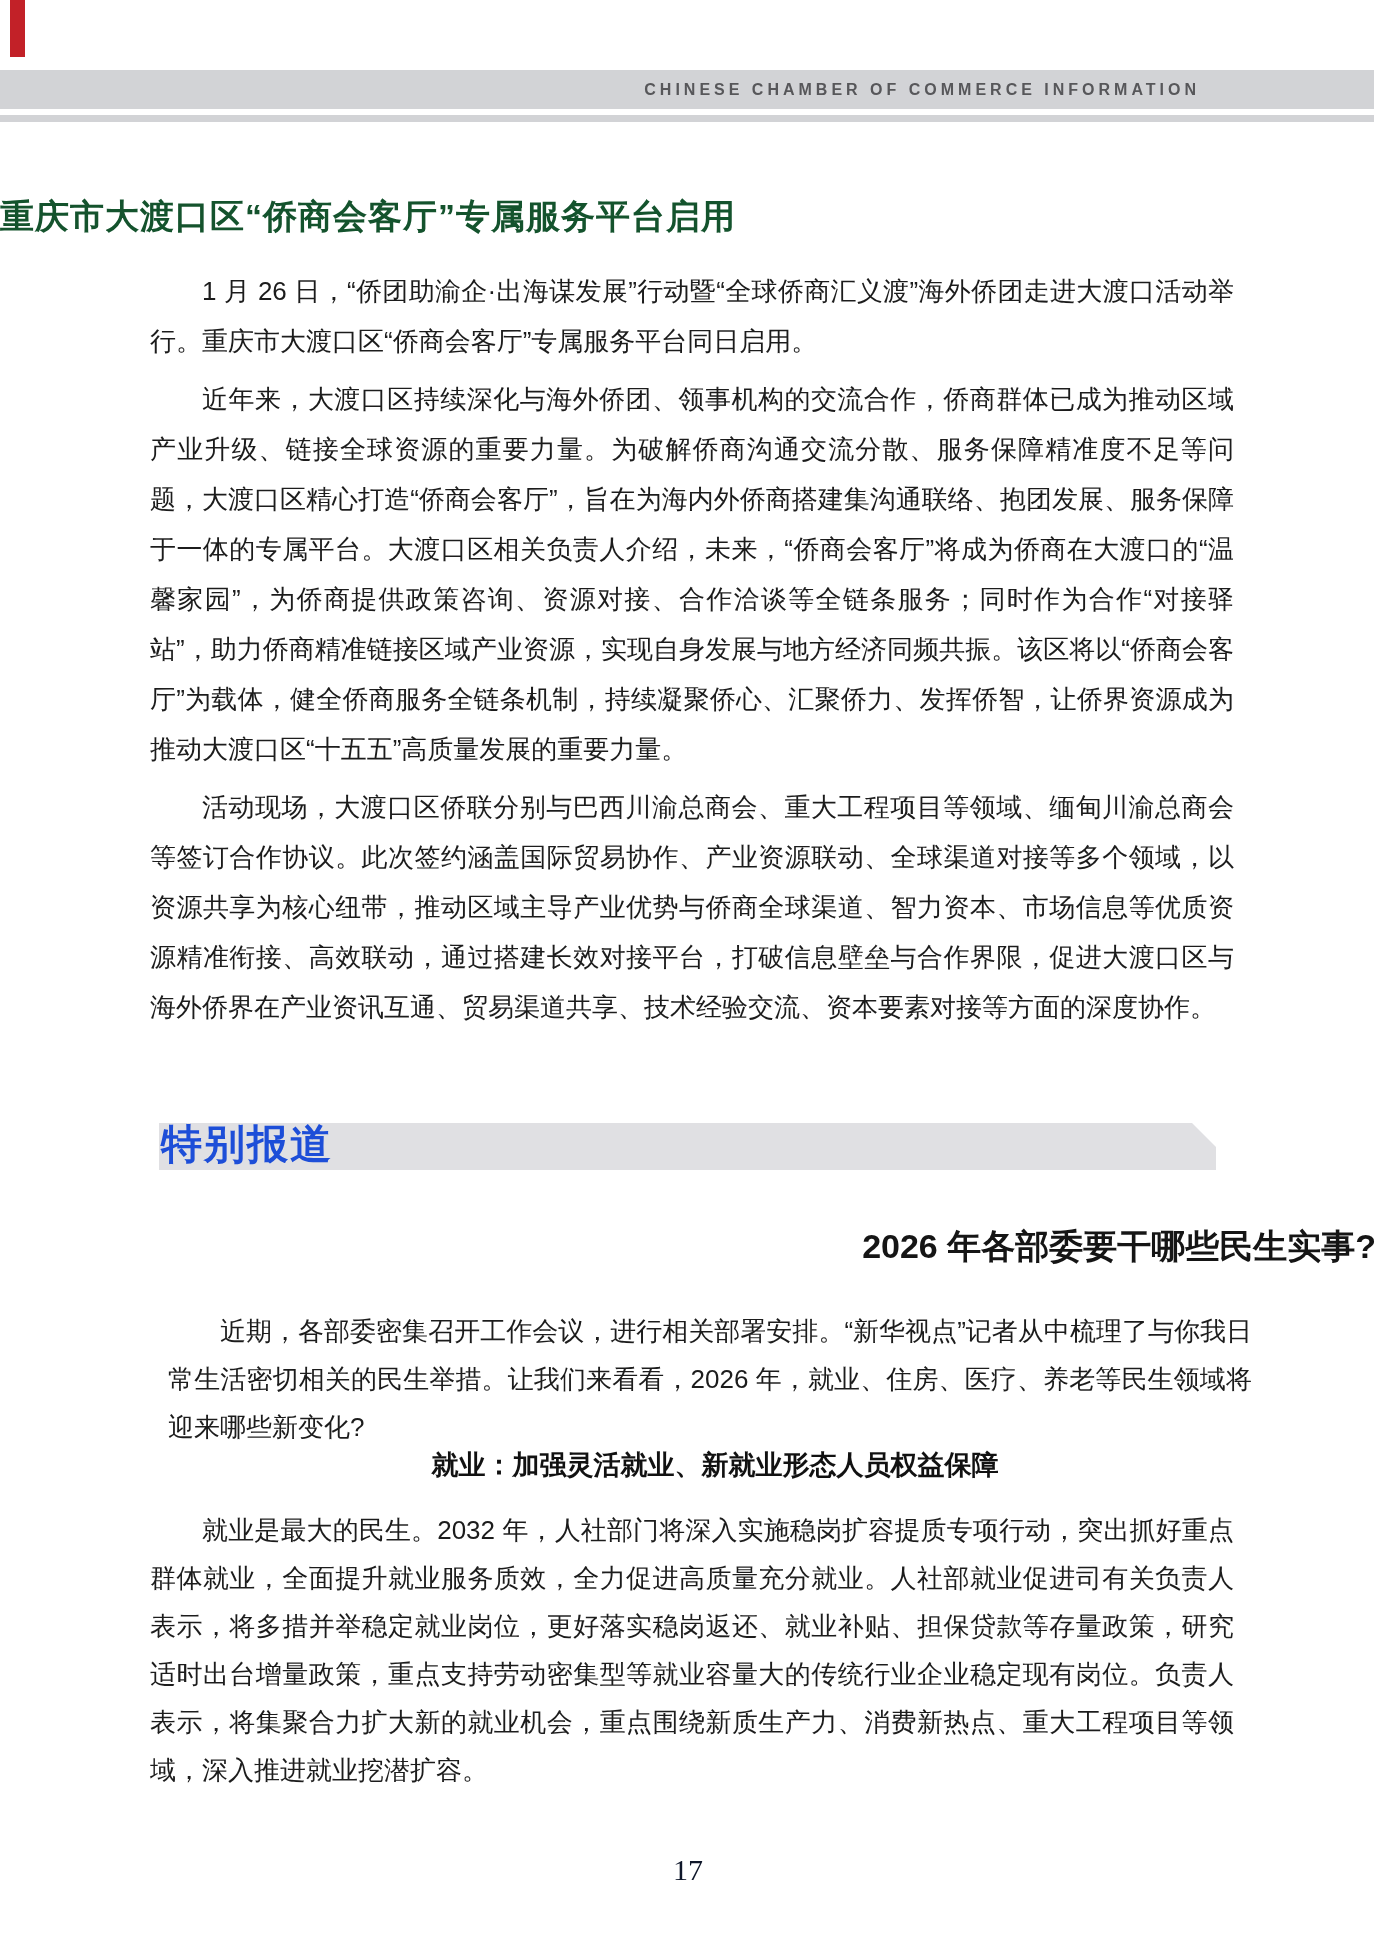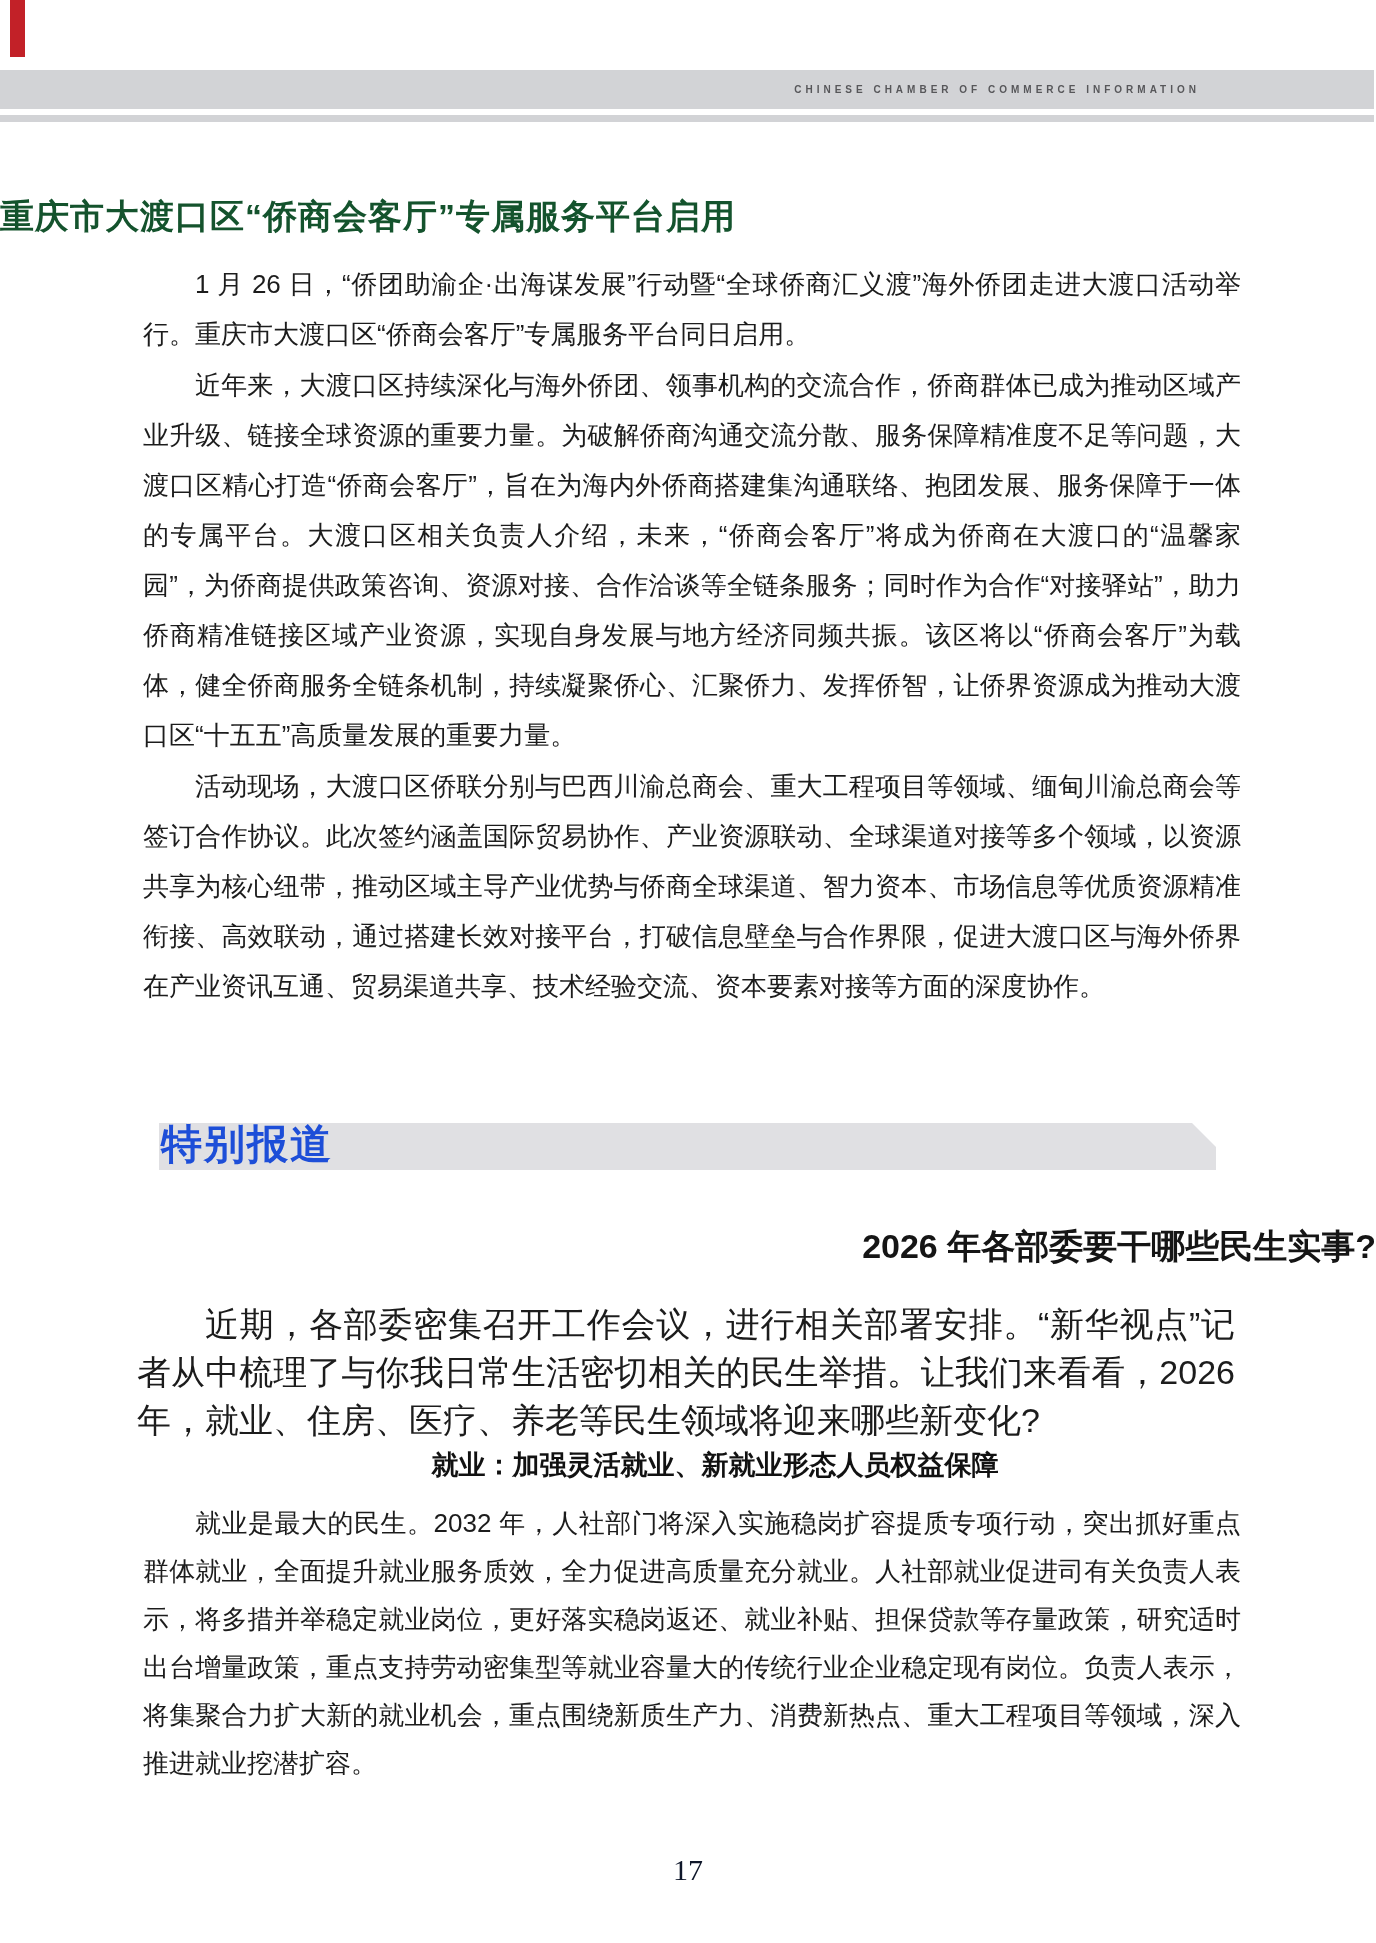--- a/index.html
+++ b/index.html
@@ -23,21 +23,21 @@
     left: 0; top: 70px;
     width: 1374px; height: 39px;
     background: #d2d3d6;
     display: flex;
     align-items: center;
     justify-content: flex-end;
     padding-right: 174px;
     box-sizing: border-box;
   }
   .header-bar .banner-text {
-    font-size: 10px;
+    font-size: 16px;
     font-weight: 700;
     letter-spacing: 4px;
     color: #57575a;
     white-space: nowrap;
   }
   .thin-bar {
     position: absolute;
     left: 0; top: 115px;
     width: 1374px; height: 7px;
     background: #d2d3d6;
@@ -54,21 +54,21 @@
   }
   .a1-body {
     position: absolute;
     left: 142px; top: 258px;
     width: 1100px;
     font-size: 26px;
     line-height: 50px;
     text-align: justify;
   }
   .a1-body p, .a2-intro p, .a2-body p {
-    margin: 1px;
+    margin: 8px;
     text-indent: 2em;
   }
   .source {
     float: right;
     text-indent: 0;
   }
   .section-bar {
     position: absolute;
     left: 159px; top: 1123px;
     width: 1057px; height: 47px;
@@ -89,23 +89,23 @@
     position: absolute;
     left: 0; top: 1224px;
     width: 100%;
     text-align: right;
     font-size: 34px;
     font-weight: 700;
     color: #151515;
   }
   .a2-intro {
     position: absolute;
-    left: 136px; top: 1299px;
+    left: 160px; top: 1299px;
     width: 1100px;
-    font-size: 34px;
+    font-size: 26px;
     line-height: 48px;
     text-align: justify;
   }
   .a2-subhead {
     position: absolute;
     left: 0; top: 1441px;
     width: 100%;
     height: 48px;
     line-height: 48px;
     text-align: center;

